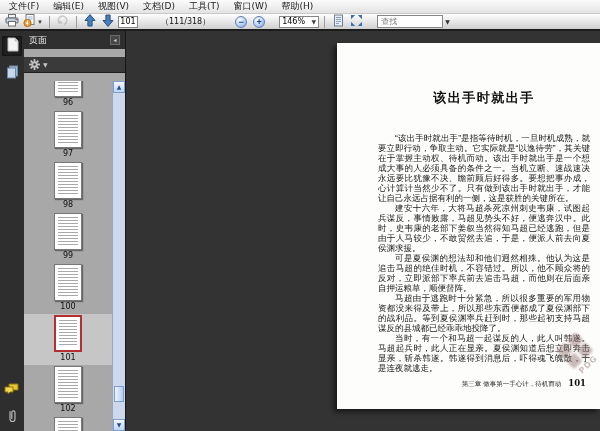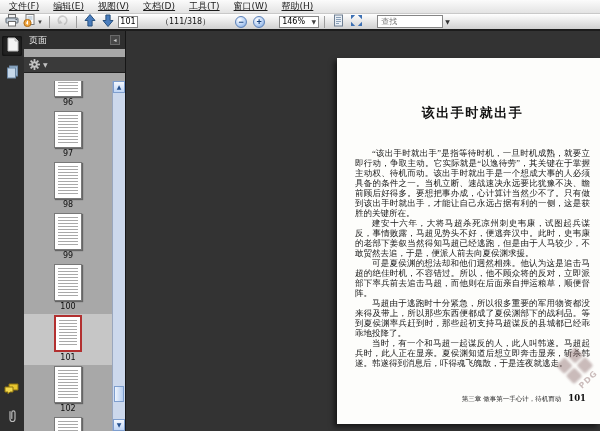--- a/index.html
+++ b/index.html
@@ -4,21 +4,21 @@
 <style>
   * { box-sizing: border-box; margin: 0; padding: 0; }
   html,body { width:600px; height:431px; overflow:hidden; background:#333;
               font-family:"DejaVu Sans", sans-serif; }
   .app { width:600px; height:431px; display:flex; flex-direction:column; }
 
   
   .menubar { height:14px; background:linear-gradient(#fbfbfb,#e3e3e3);
              border-bottom:1px solid #c9c9c9; display:flex; align-items:center;
              padding-left:2px; font-size:9px; color:#1b1b1b; flex:0 0 auto; }
-  .menu-item { padding:0 7px; height:100%; display:flex; align-items:center; cursor:default;text-decoration:underline; }
+  .menu-item { padding:0 7px; height:100%; display:flex; align-items:center; cursor:default; }
 
   
   .toolbar { height:17px; background:linear-gradient(#ffffff,#d0d0d0);
              border-bottom:2px solid #1c1c1c; display:flex; align-items:center;
              padding:0 4px; gap:2px; flex:0 0 auto; }
   .tb-btn { height:15px; min-width:16px; display:flex; align-items:center; justify-content:center;
             background:transparent; border:none; padding:0 1px; }
   .tb-btn.disabled { opacity:.45; }
   .sep { width:1px; height:12px; background:#9d9d9d; margin:0 3px; }
   .caret { font-size:6px; color:#444; line-height:6px; }
@@ -73,25 +73,25 @@
                  background:#ccd8ec; border-left:1px solid #99a6bd;
                  display:flex; flex-direction:column; justify-content:space-between; }
   .scroll-arrow { height:12px; background:linear-gradient(#f5f9ff,#bed4f4);
                   border:1px solid #7e9ece; color:#24508f; font-size:6px; line-height:10px;
                   text-align:center; }
   .scroll-thumb { position:absolute; left:1px; right:1px; top:305px; height:16px;
                   background:linear-gradient(90deg,#eef4fd,#b5cdf1); border:1px solid #7e9ece; }
 
   
   .docpane { flex:1; background:#333; position:relative; overflow:hidden; }
-  .page { position:absolute; left:211px; top:27px; width:263px; height:366px;
-          background:#fdfdfb; box-shadow:-3px 3px 5px rgba(0,0,0,.55); }
+  .page { position:absolute; left:211px; top:12px; width:263px; height:366px;
+          background:#fdfdfb; box-shadow:-3px 3px 5px rgba(0,0,0,.55);padding-left:23px; }
   .page-title { margin:46px 10px 26px 18px; text-align:center; font-size:13px; font-weight:bold;
                 letter-spacing:1.5px; color:#111; font-family:"DejaVu Sans",sans-serif; }
-  .page-body { margin:0 10px 0 18px; font-family:Liberation Serif, serif; font-size:8.5px;
+  .page-body { margin:0 10px 0 18px; font-family:Liberation Sans, sans-serif; font-size:8.5px;
                line-height:10px; color:#191919; text-align:justify; }
   .page-body p { text-indent:2em; margin:0; }
   .page-footer { position:absolute; bottom:20px; right:14px; display:flex; align-items:baseline;
                  gap:7px; font-family:"DejaVu Serif",serif; }
   .footer-chapter { font-size:6.5px; color:#2a2a2a; }
   .footer-page { font-size:8.5px; font-weight:bold; color:#111; }
   .watermark { position:absolute; right:8px; bottom:36px; transform:rotate(-44deg);
                display:flex; flex-direction:column; align-items:center; gap:2px; opacity:.45; }
   .wm-row { display:flex; gap:3px; }
   .wm-block { width:12px; height:12px; background:#8d6d6d; filter:blur(1.2px); border-radius:2px; }

